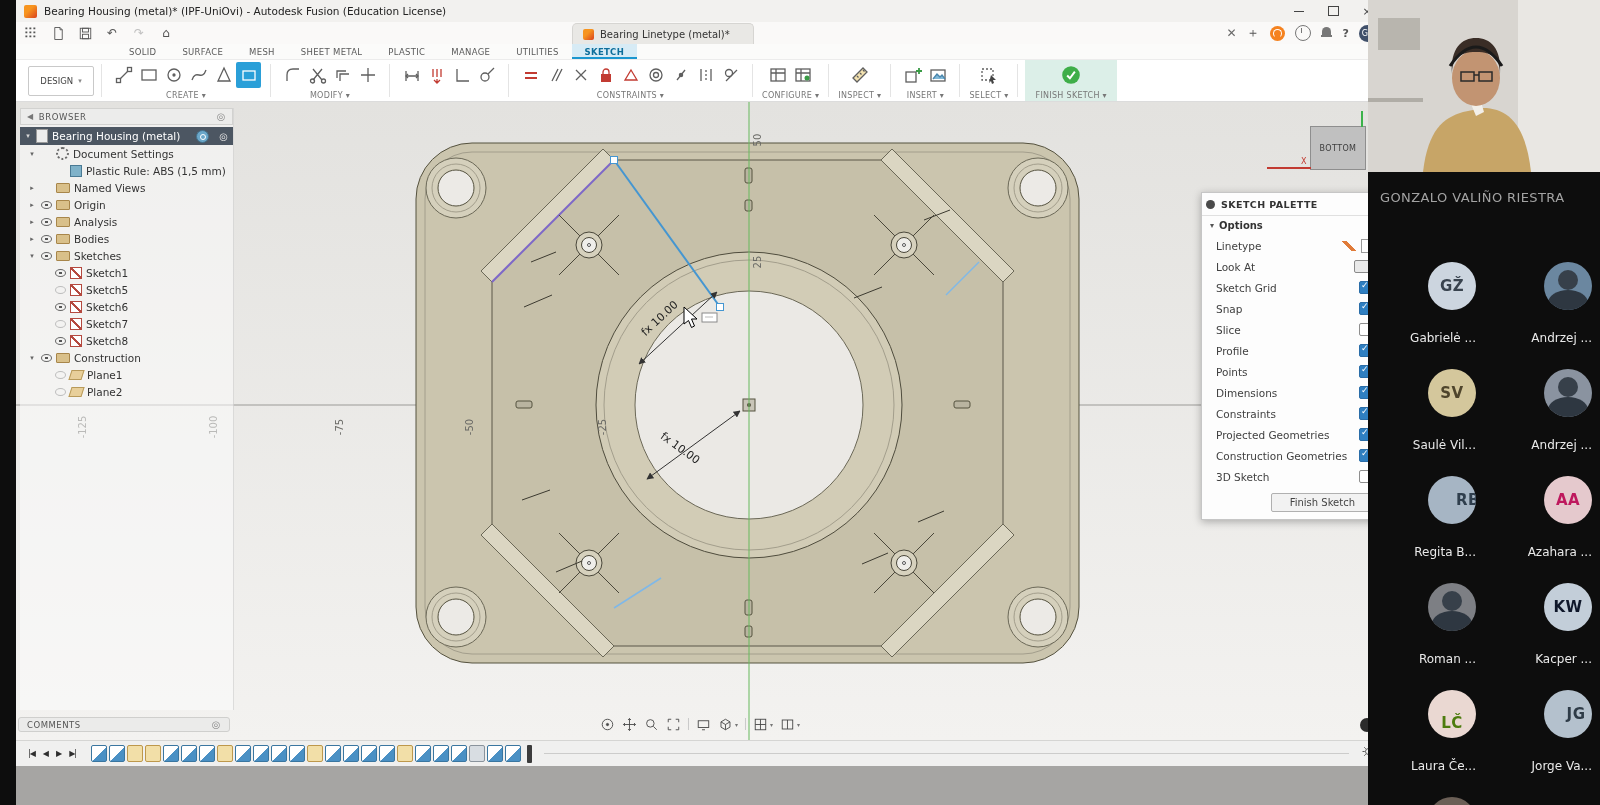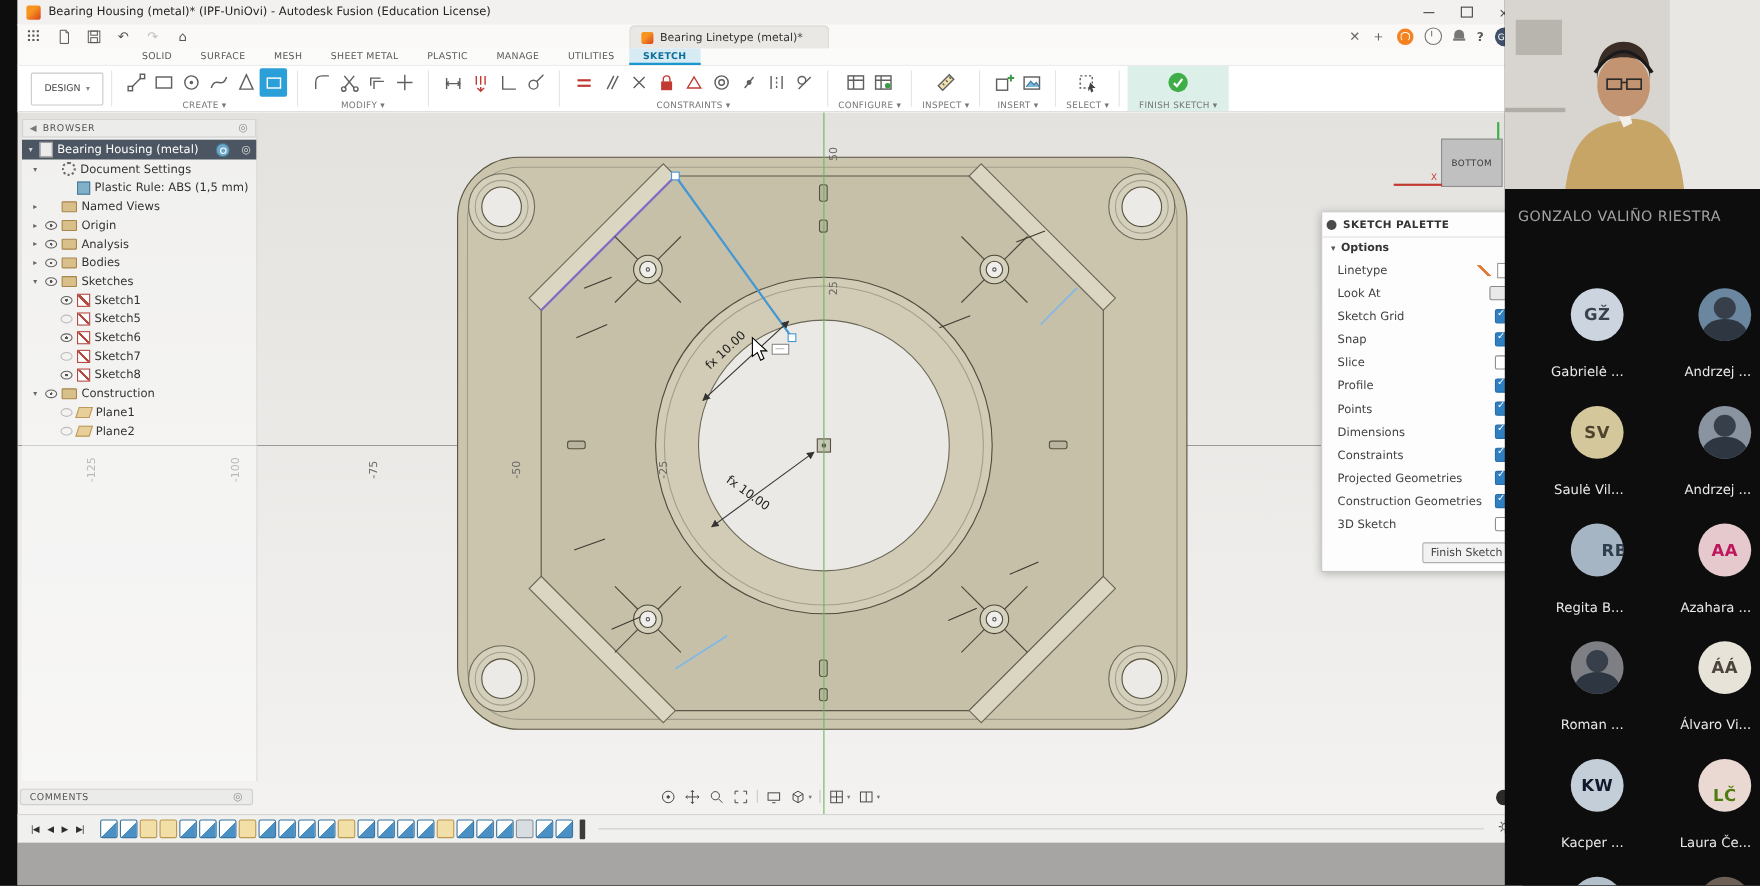--- a/index.html
+++ b/index.html
@@ -104,21 +104,21 @@
   .prow[data-control="checkbox"] .pcheck{display:block;}
   .pcheck[data-checked="true"]{background:#2f7fc1;border-color:#2a6da8;}
   .pcheck[data-checked="true"]::after{content:"✓";position:absolute;left:1px;top:-2px;color:#fff;font-size:9px;}
   .lt-icons{display:none;gap:4px;align-items:center;}
   .prow[data-control="linetype"] .lt-icons{display:flex;}
   .ic-linetype{width:16px;height:10px;background:linear-gradient(45deg,transparent 42%,#e07b39 42%,#e07b39 58%,transparent 58%);}
   .ic-page{width:9px;height:12px;border:1px solid #9a9a9a;background:#fff;}
   .ic-lookat{display:none;width:16px;height:11px;border:1px solid #8a8a8a;background:#e9e9e9;border-radius:2px;}
   .prow[data-control="lookat"] .ic-lookat{display:block;}
   .pfoot{display:flex;justify-content:flex-end;padding:6px 8px 7px;}
-  .finishbtn{border:1px solid #b0b0b0;background:#f2f2f2;font-size:10px;padding:3px 7px;color:#444;border-radius:2px;font-family:inherit;}
+  .finishbtn{border:1px solid #b0b0b0;background:#f2f2f2;font-size:10px;padding:3px 18px;color:#444;border-radius:2px;font-family:inherit;}
 
   
   .viewcube{position:absolute;left:1294px;top:24px;width:54px;height:42px;background:rgba(186,186,186,.85);border:1px solid #8e8e8e;color:#3c3c3c;font-size:8px;display:flex;align-items:center;justify-content:center;letter-spacing:.4px;}
   .vc-green{position:absolute;left:50px;top:-16px;width:2px;height:16px;background:#3bb24a;}
   .vc-red{position:absolute;left:-44px;top:40px;width:44px;height:2px;background:#c23b32;}
   .vc-x{position:absolute;left:-10px;top:30px;color:#c23b32;font-size:8px;}
 
   
   .navbar{position:absolute;left:50%;transform:translateX(-50%);bottom:6px;height:20px;display:flex;align-items:center;gap:7px;}
   .nv{display:flex;align-items:center;gap:2px;color:#555;}
@@ -977,26 +977,20 @@
           <div class="pname">Azahara ...</div>
         </div>
 
         <div class="ptile">
           <div class="pavatar" data-photo="true" style="background: rgb(125, 127, 132);">
             <span class="pinit" style="color: rgb(255, 255, 255);"></span>
           </div>
           <div class="pname">Roman ...</div>
         </div>
 
-        <div class="ptile">
-          <div class="pavatar" data-photo="false" style="background: rgb(232, 227, 217);">
-            <span class="pinit" style="color: rgb(74, 68, 60);">ÁÁ</span>
-          </div>
-          <div class="pname">Álvaro Vi...</div>
-        </div>
 
         <div class="ptile">
           <div class="pavatar" data-photo="false" style="background: rgb(195, 206, 217);">
             <span class="pinit" style="color: #0f172a;">KW</span>
           </div>
           <div class="pname">Kacper ...</div>
         </div>
 
         <div class="ptile">
           <div class="pavatar" data-photo="false" style="background: rgb(234, 216, 210);">

